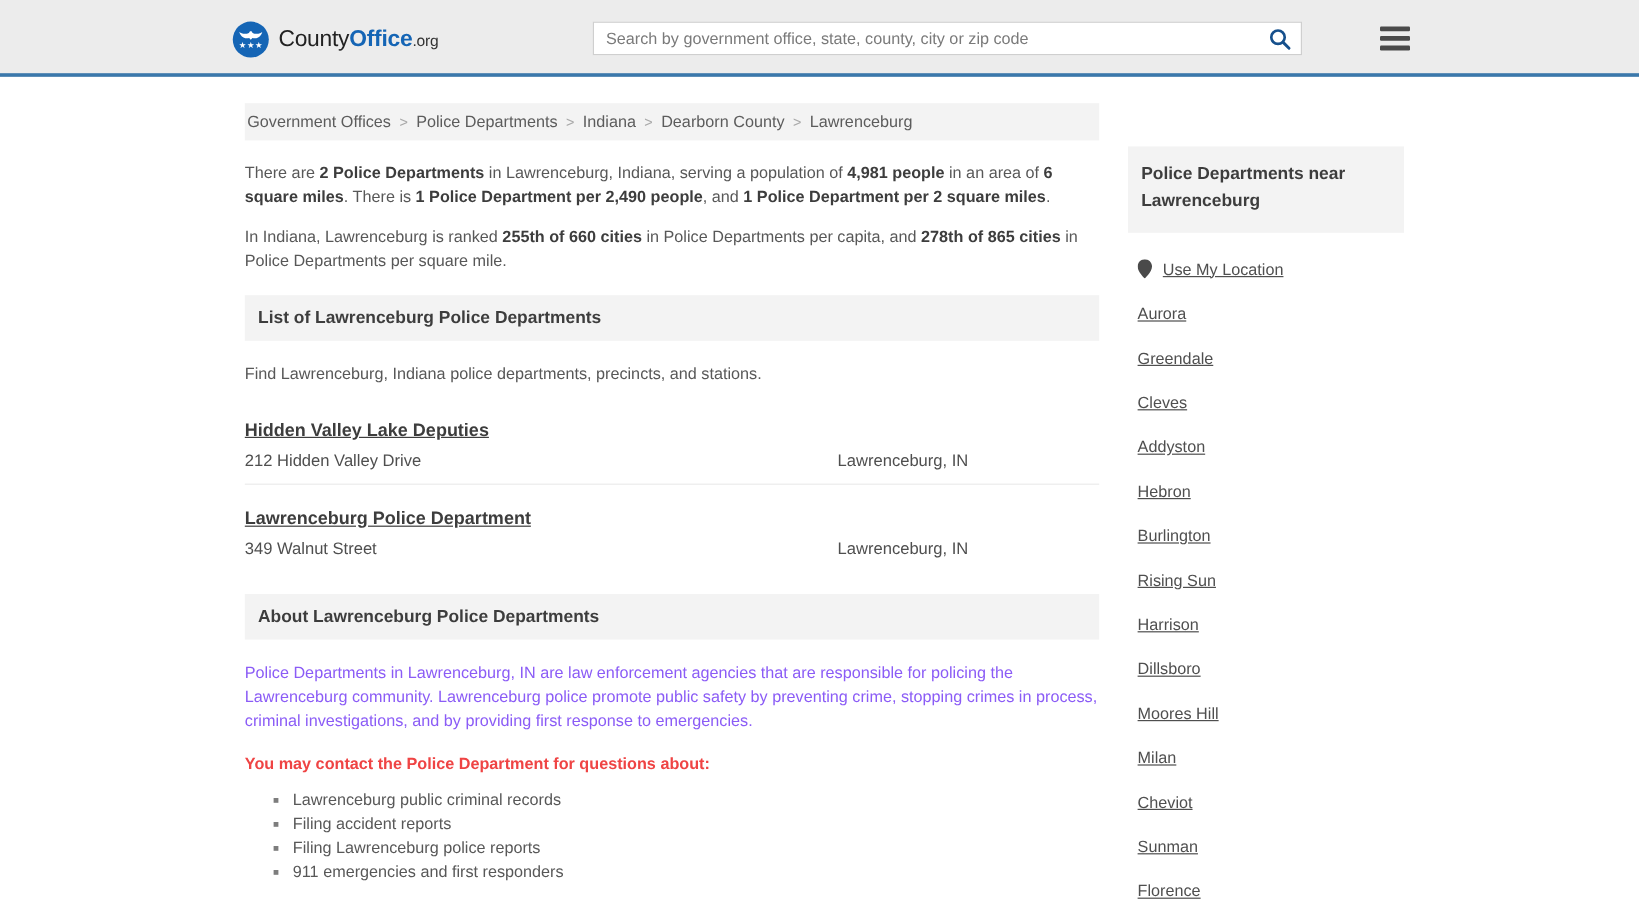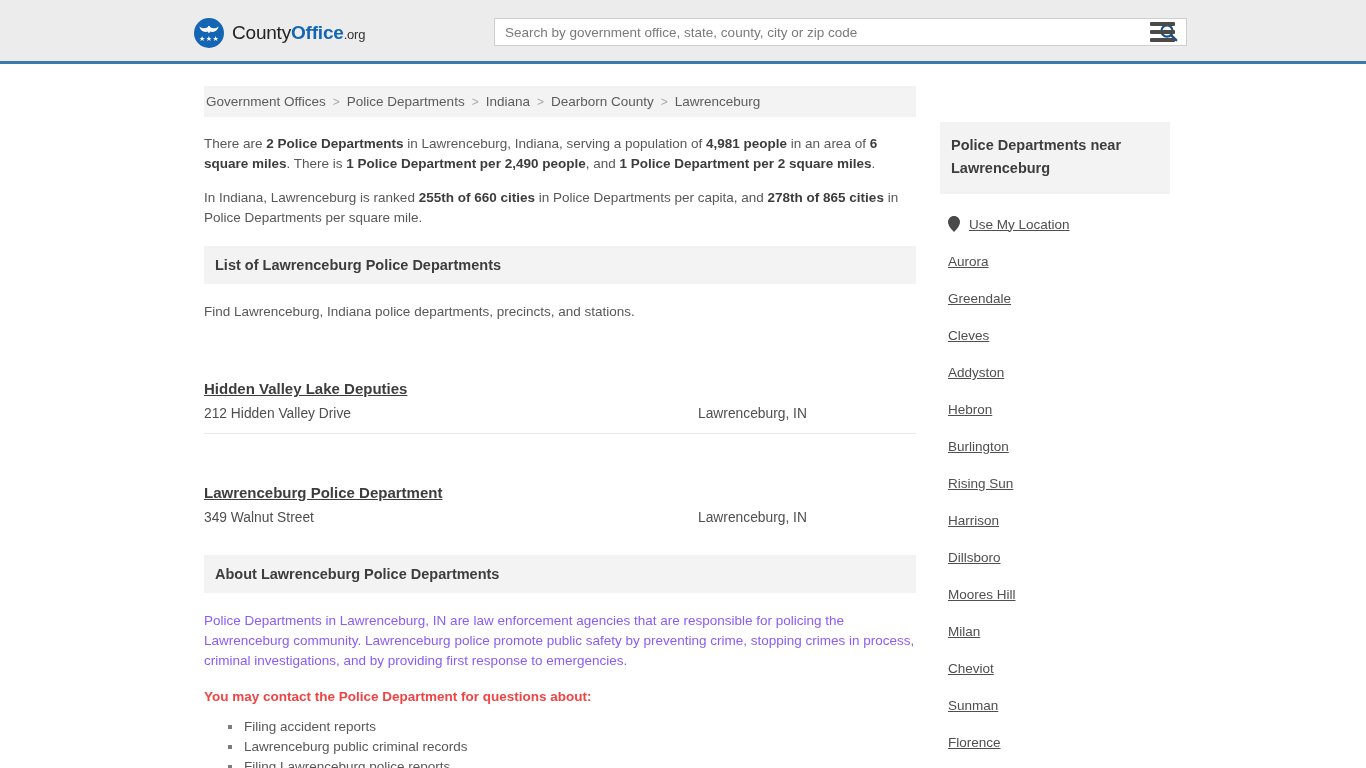--- a/index.html
+++ b/index.html
@@ -59,21 +59,21 @@
     letter-spacing: -0.2px;
     white-space: nowrap;
   }
   .logo-text .b { color: #1565b5; font-weight: bold; }
   .logo-text .c { font-weight: normal; }
   .logo-text .org { font-size: 13px; color: #333; }
 
   .search-wrap {
     position: absolute;
     left: 494px; top: 18px;
-    width: 693px; height: 28px;
+    width: 591px; height: 28px;
     background: #ffffff;
     border: 1px solid #cfcfcf;
     display: flex;
     align-items: center;
   }
   .search-input {
     flex: 1 1 auto;
     border: none; outline: none;
     background: transparent;
     font-family: "Liberation Sans", sans-serif;
@@ -184,21 +184,20 @@
     padding: 20px 0 12px 0;
   }
   .listing + .listing { border-top: 1px solid #ebebeb; }
   .listing-name {
     display: inline-block;
     font-size: 15px;
     font-weight: bold;
     color: #3d3d3d;
     text-decoration: underline;
     margin-bottom: 9px;
-    margin-top: 30px;
   }
   .listing-row {
     display: flex;
     font-size: 13.8px;
     color: #4f4f4f;
     gap: 24px;
   }
   .listing-addr { width: 470px; }
   .listing-city { color: #4f4f4f; }
 
@@ -335,22 +334,22 @@
             <span class="listing-addr">349 Walnut Street</span>
             <span class="listing-city">Lawrenceburg, IN</span>
           </div></div>
       </div>
 
     <div class="section-bar">About Lawrenceburg Police Departments</div>
     <div class="about-body">
       <p>Police Departments in Lawrenceburg, IN are law enforcement agencies that are responsible for policing the Lawrenceburg community. Lawrenceburg police promote public safety by preventing crime, stopping crimes in process, criminal investigations, and by providing first response to emergencies.</p>
       <p class="lead-q">You may contact the Police Department for questions about:</p>
       <ul id="about-bullets">
+          <li>Lawrenceburg public criminal records</li>
           <li>Filing accident reports</li>
-          <li>Lawrenceburg public criminal records</li>
           <li>Filing Lawrenceburg police reports</li>
           <li>911 emergencies and first responders</li>
         </ul>
     </div>
   </div>
 
   <div id="side-col">
     <div class="side-head">Police Departments near Lawrenceburg</div>
 
     <div class="side-loc">

